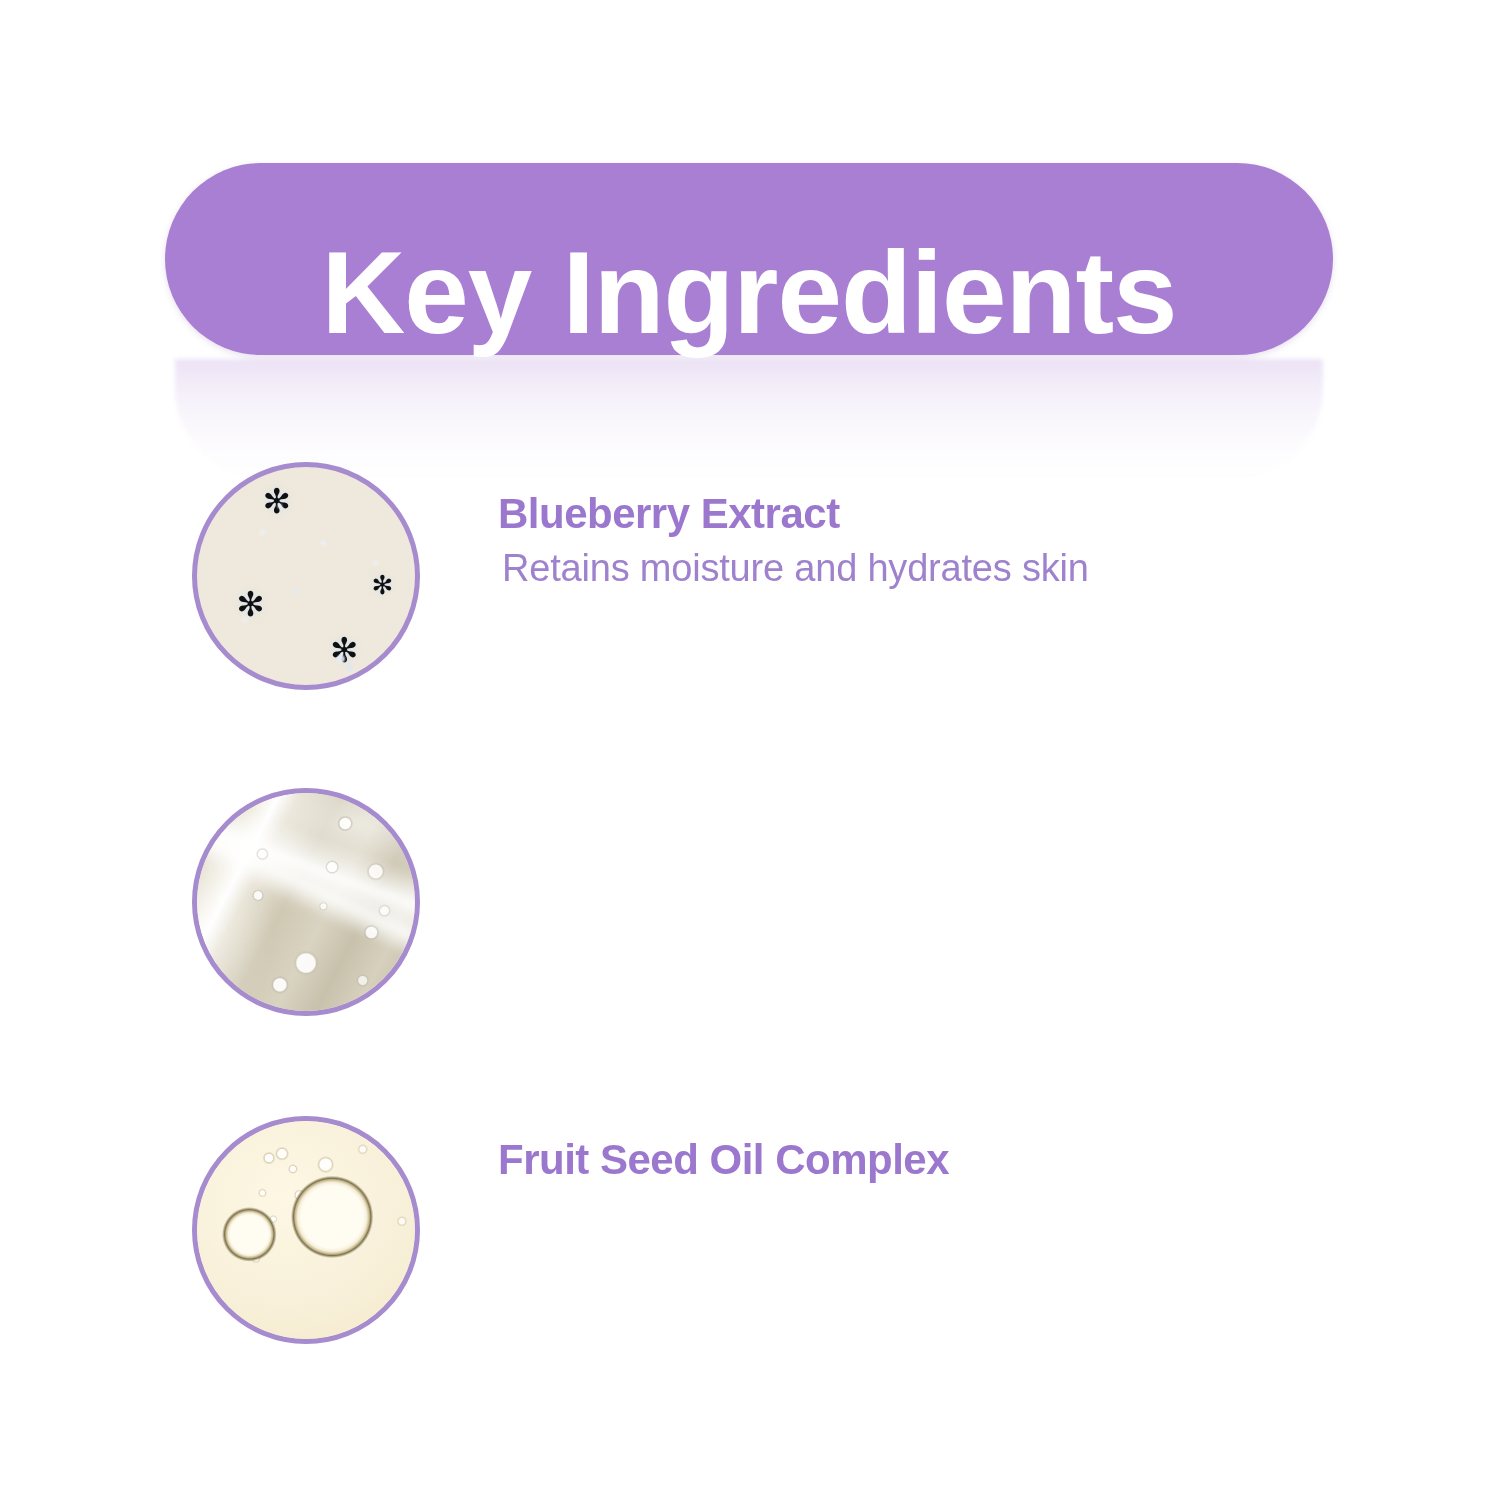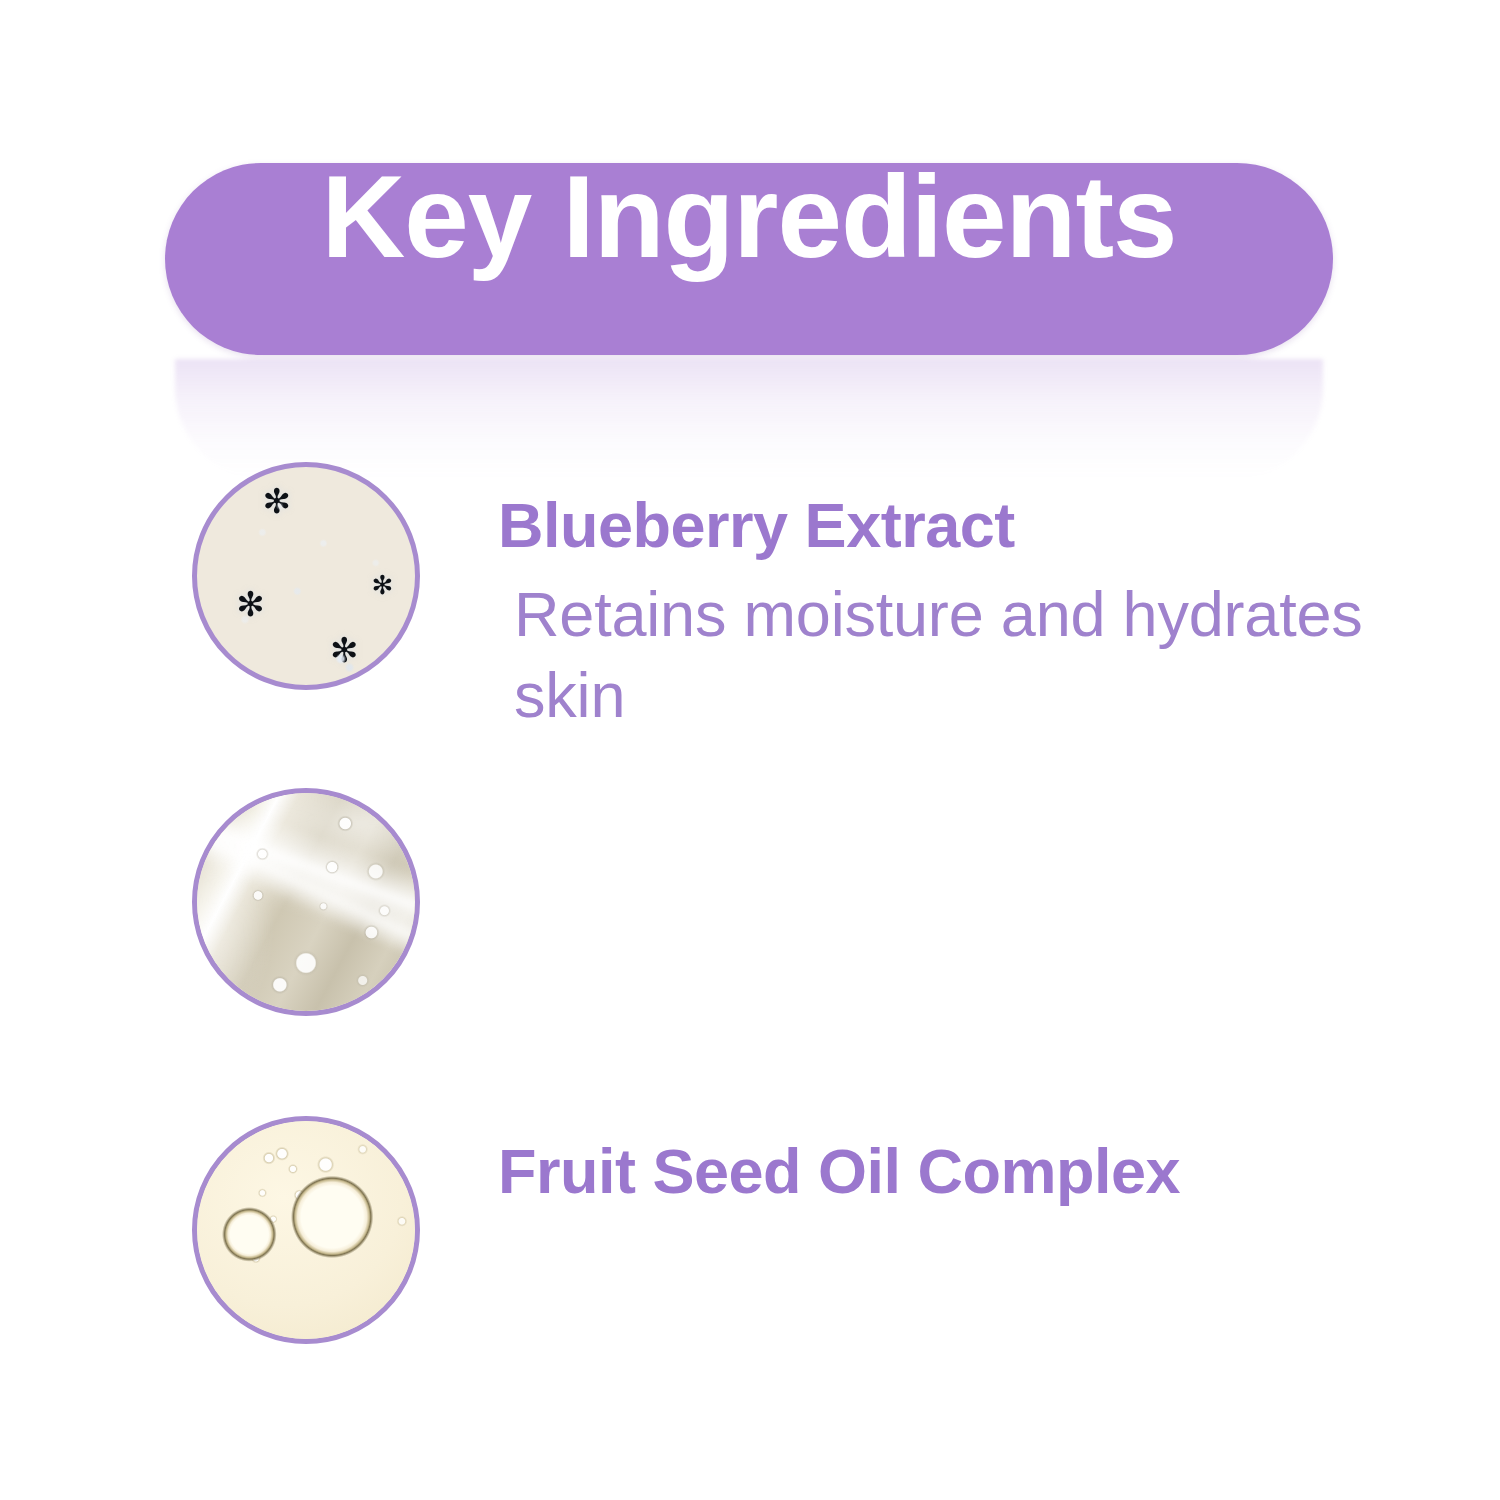--- a/index.html
+++ b/index.html
@@ -23,21 +23,21 @@
     top: 163px;
     width: 1168px;
     height: 192px;
   }
   .header-pill {
     position: absolute;
     inset: 0;
     background: #a97fd3;
     border-radius: 96px;
     display: flex;
-    align-items: flex-start;
+    align-items: flex-end;
     justify-content: center;
     box-shadow: 0 2px 6px rgba(120, 80, 160, 0.18);
   }
   .header-title {
     color: #ffffff;
     font-family: "Liberation Sans", sans-serif;
     font-weight: bold;
     font-size: 116px;
     line-height: 1;
     letter-spacing: -1px;
@@ -213,34 +213,34 @@
     padding-top: 30px;
     max-width: 1010px;
   }
   .row-2 .row-text { padding-top: 22px; }
   .row-3 .row-text { padding-top: 22px; }
 
   .ing-name {
     color: #9b78ce;
     font-family: "Liberation Sans", sans-serif;
     font-weight: bold;
-    font-size: 63px;
+    font-size: 42px;
     line-height: 1.05;
     letter-spacing: -0.5px;
     margin: 0 0 8px 0;
     white-space: nowrap;
   }
   .ing-desc {
     color: #9f82cd;
     font-family: "Liberation Sans", sans-serif;
     font-weight: normal;
-    font-size: 63px;
+    font-size: 38px;
     line-height: 1.28;
     letter-spacing: -0.2px;
-    margin: 16px;
+    margin: 4px;
   }
 </style>
 </head>
 <body>
 
 <div class="header-wrap">
   <div class="header-reflection"></div>
   <div class="header-pill">
     <span class="header-title">Key Ingredients</span>
   </div>

